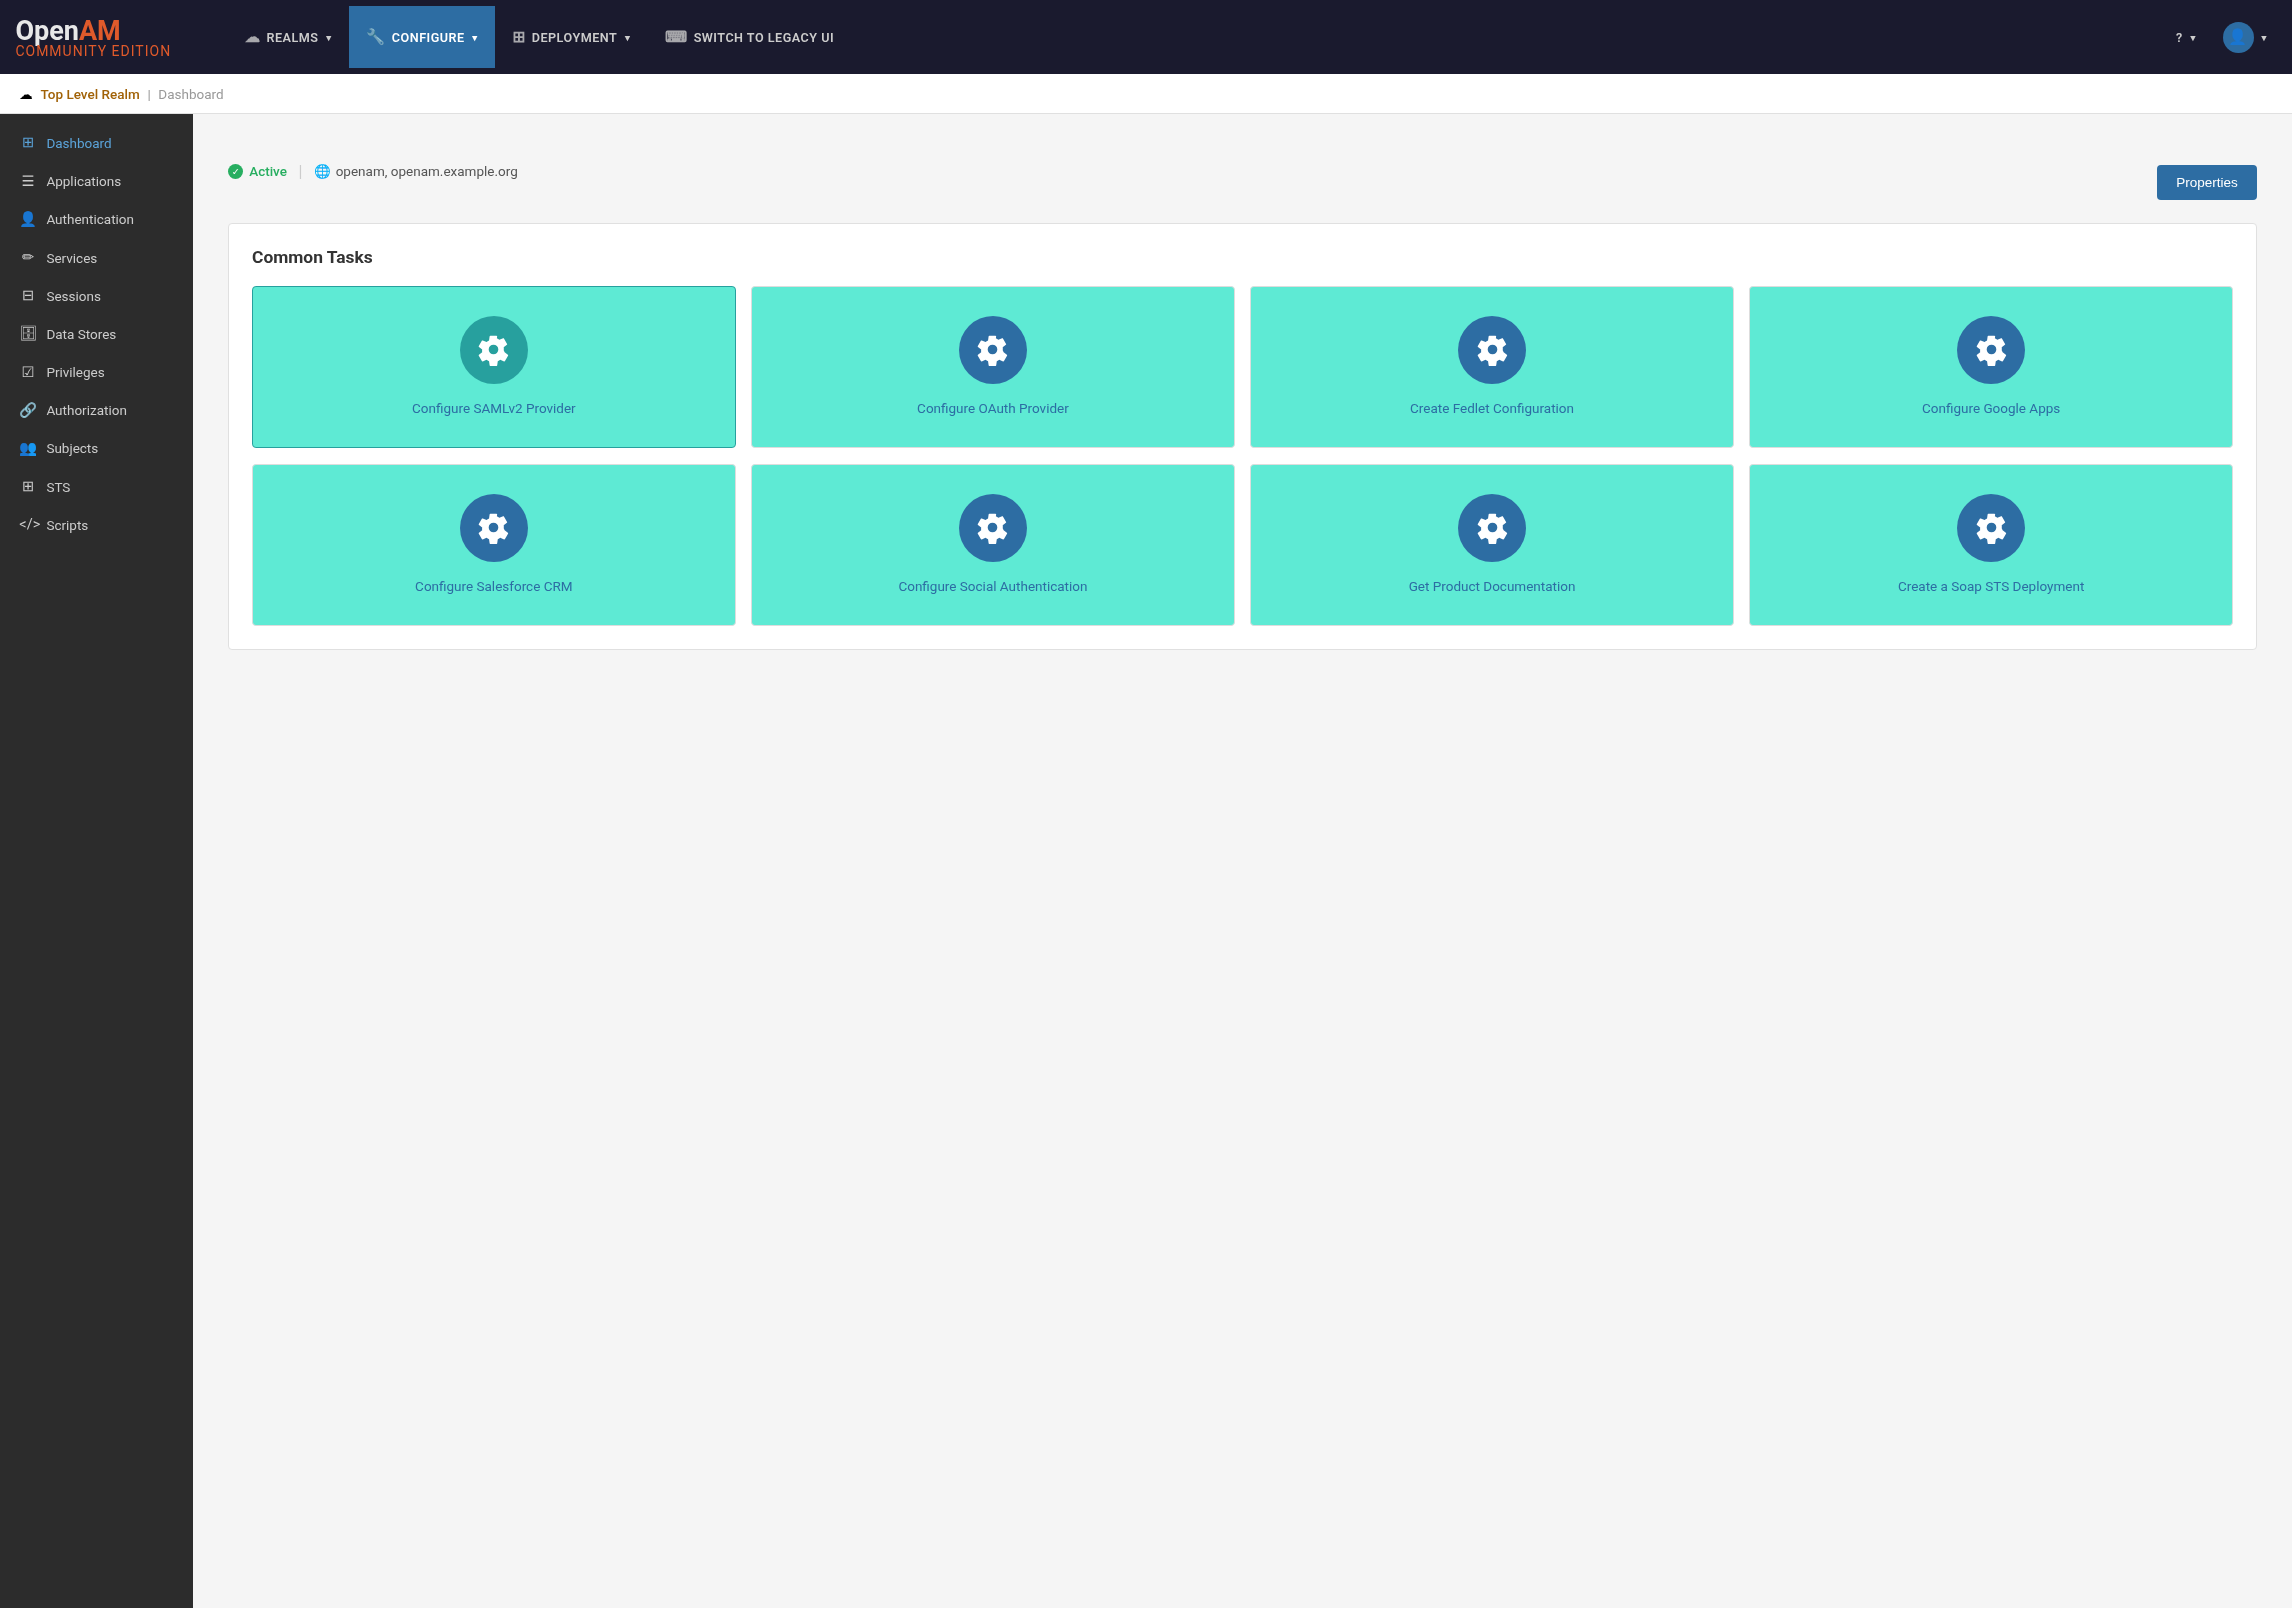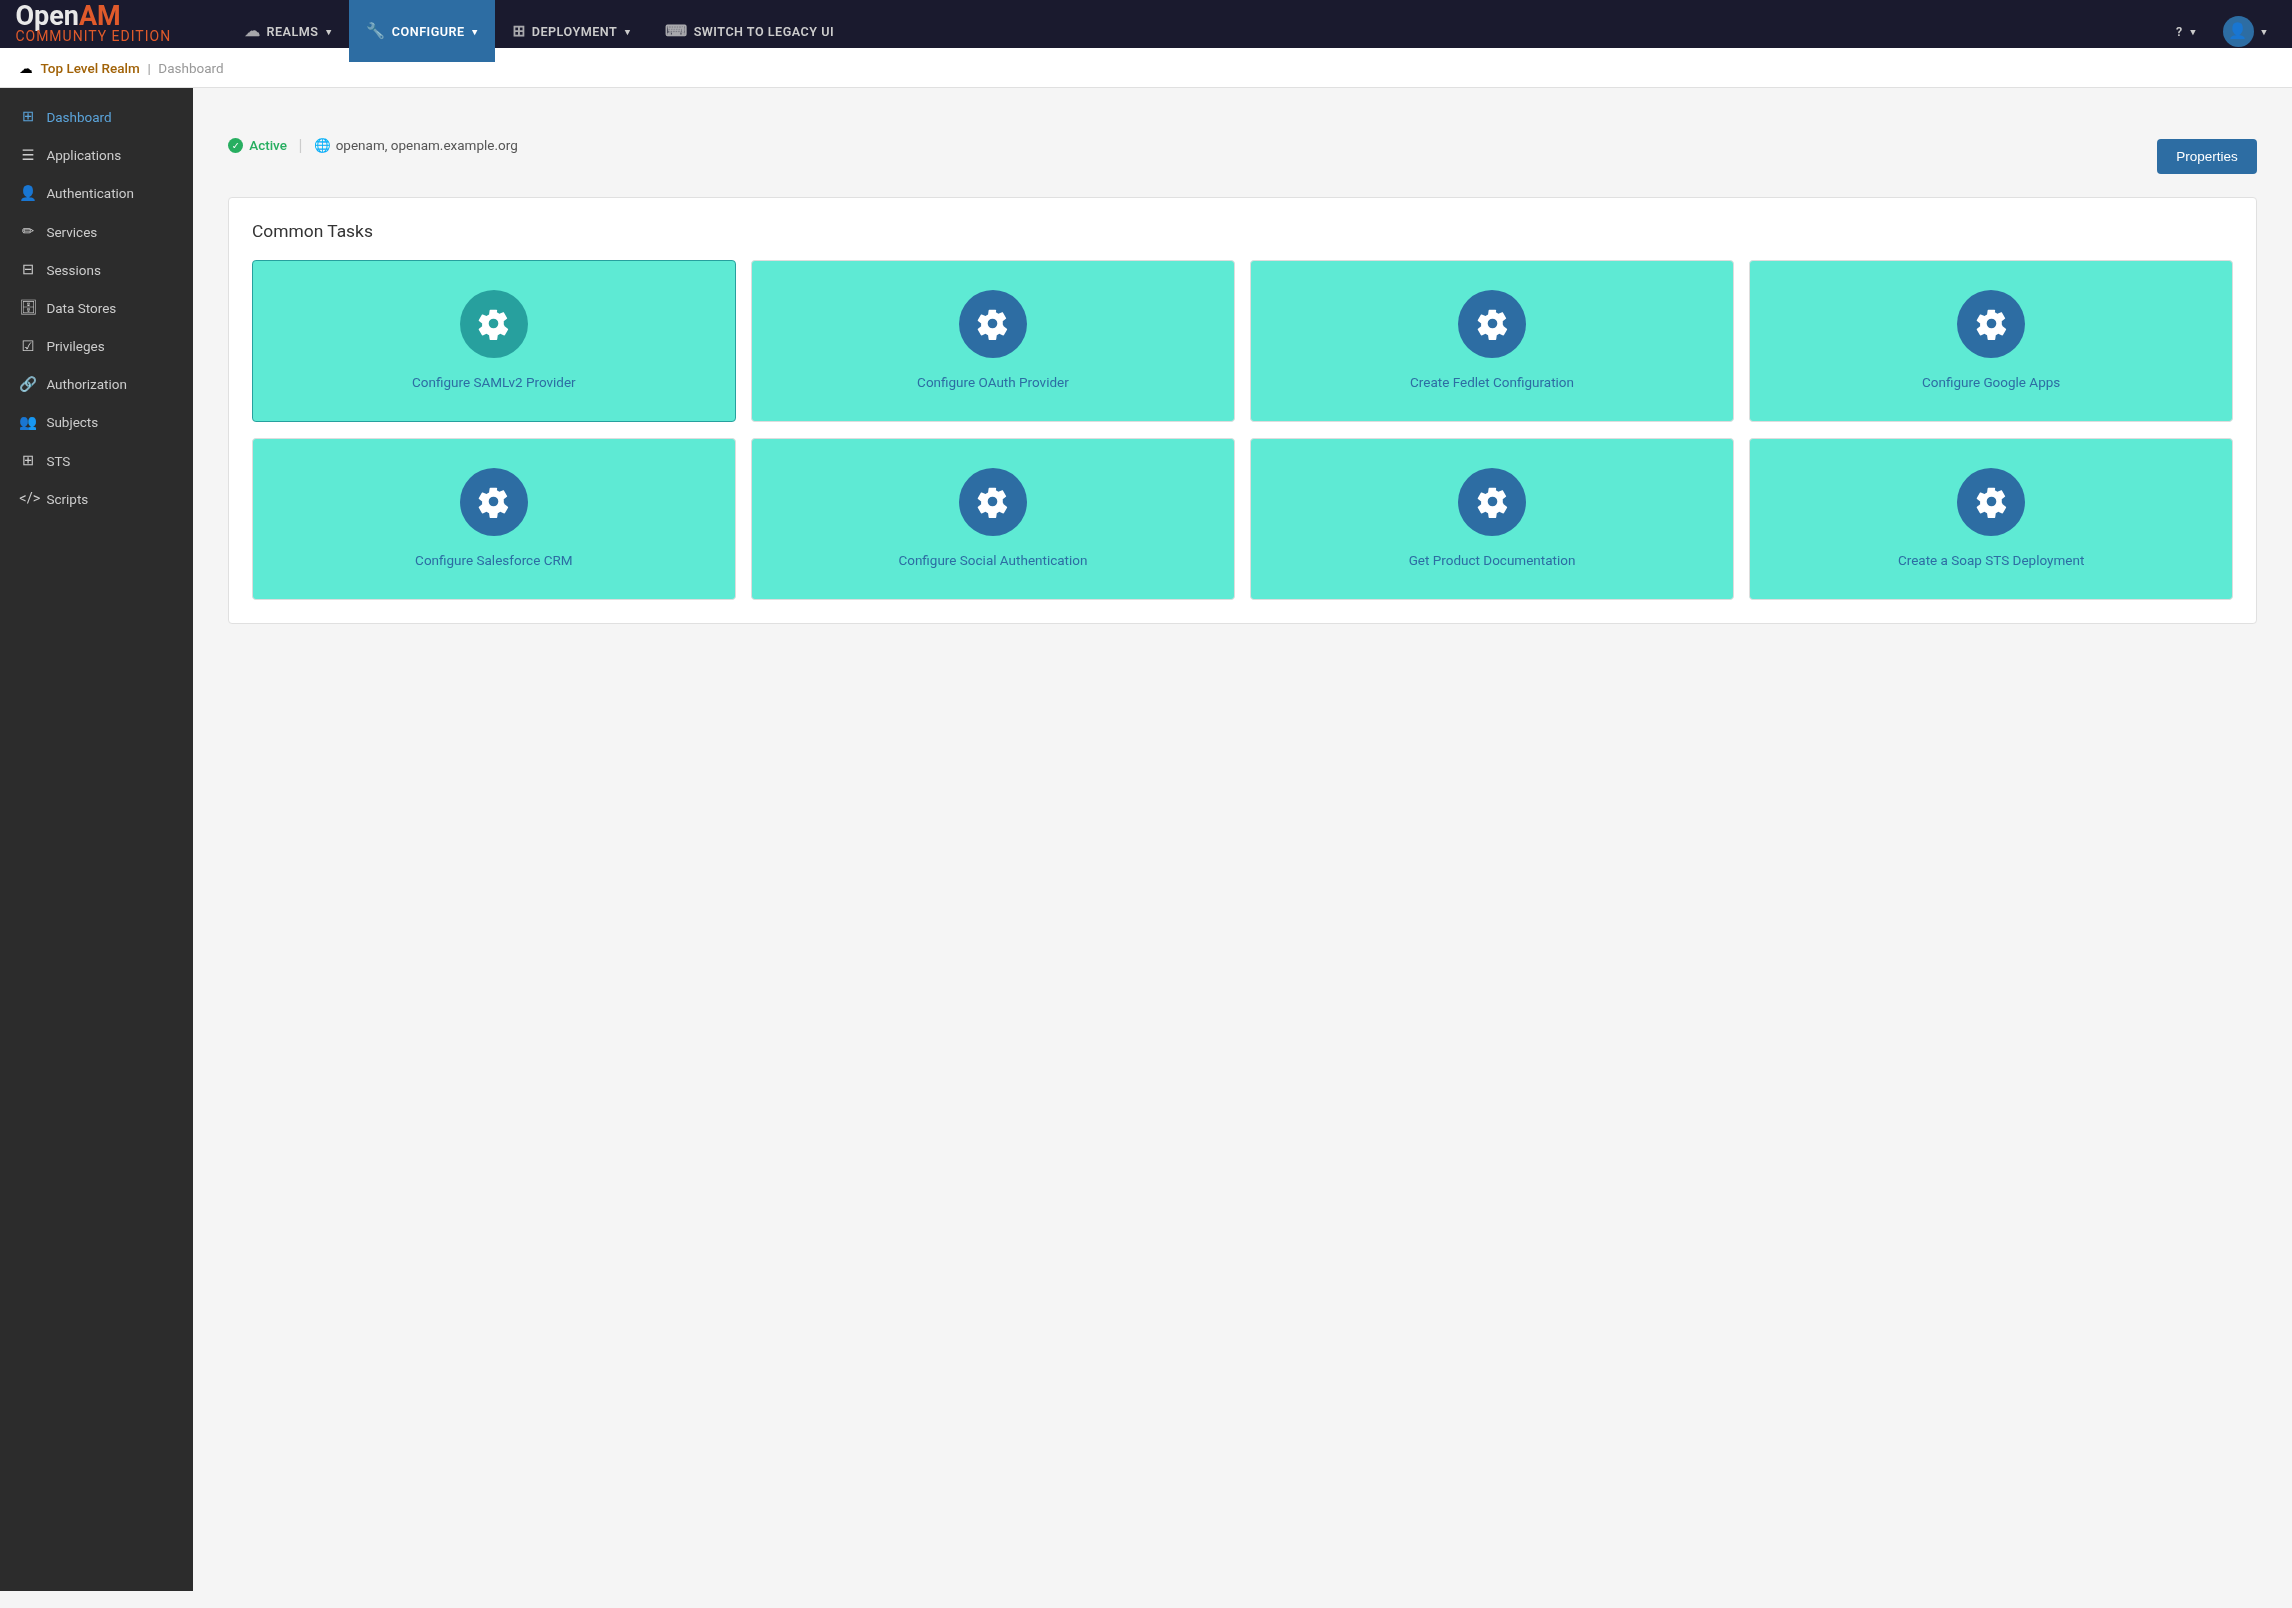--- a/index.html
+++ b/index.html
@@ -1,23 +1,23 @@
 <!DOCTYPE html>
 <html><head>
   <meta charset="utf-8">
   <style>
     * { box-sizing: border-box; margin: 0; padding: 0; }
     body { font-family: -apple-system, BlinkMacSystemFont, 'Segoe UI', Roboto, sans-serif; background: #f5f5f5; }
 
     
     .top-nav {
       display: flex;
-      align-items: flex-start;
+      align-items: center;
       background: #1a1a2e;
-      height: 48px;
+      height: 74px;
       padding: 0 15.4px;
       gap: 0;
     }
     .logo-area {
       display: flex;
       align-items: center;
       width: 212px;
       flex-shrink: 0;
     }
     .logo-text {
@@ -174,21 +174,21 @@
 
     
     .tasks-section {
       background: white;
       border-radius: 3.9px;
       border: 1px solid #e0e0e0;
       padding: 23px;
     }
     .tasks-title {
       font-size: 17.4px;
-      font-weight: 400;
+      font-weight: 700;
       color: #333;
       margin-bottom: 19.3px;
     }
     .tasks-grid {
       display: grid;
       grid-template-columns: repeat(4, 1fr);
       gap: 15.4px;
     }
     .task-card {
       border: 1px solid #ddd;

